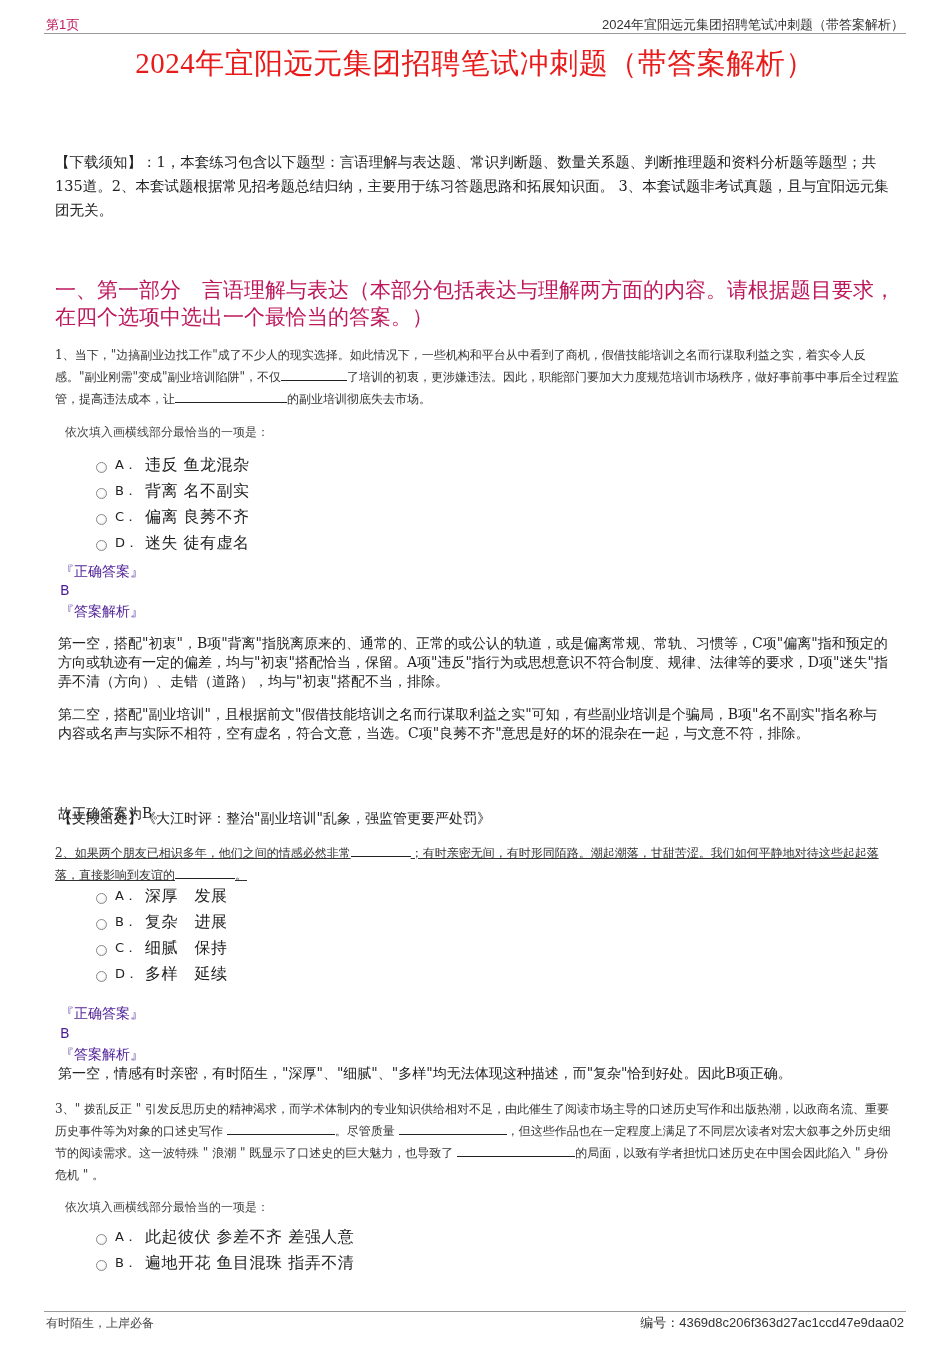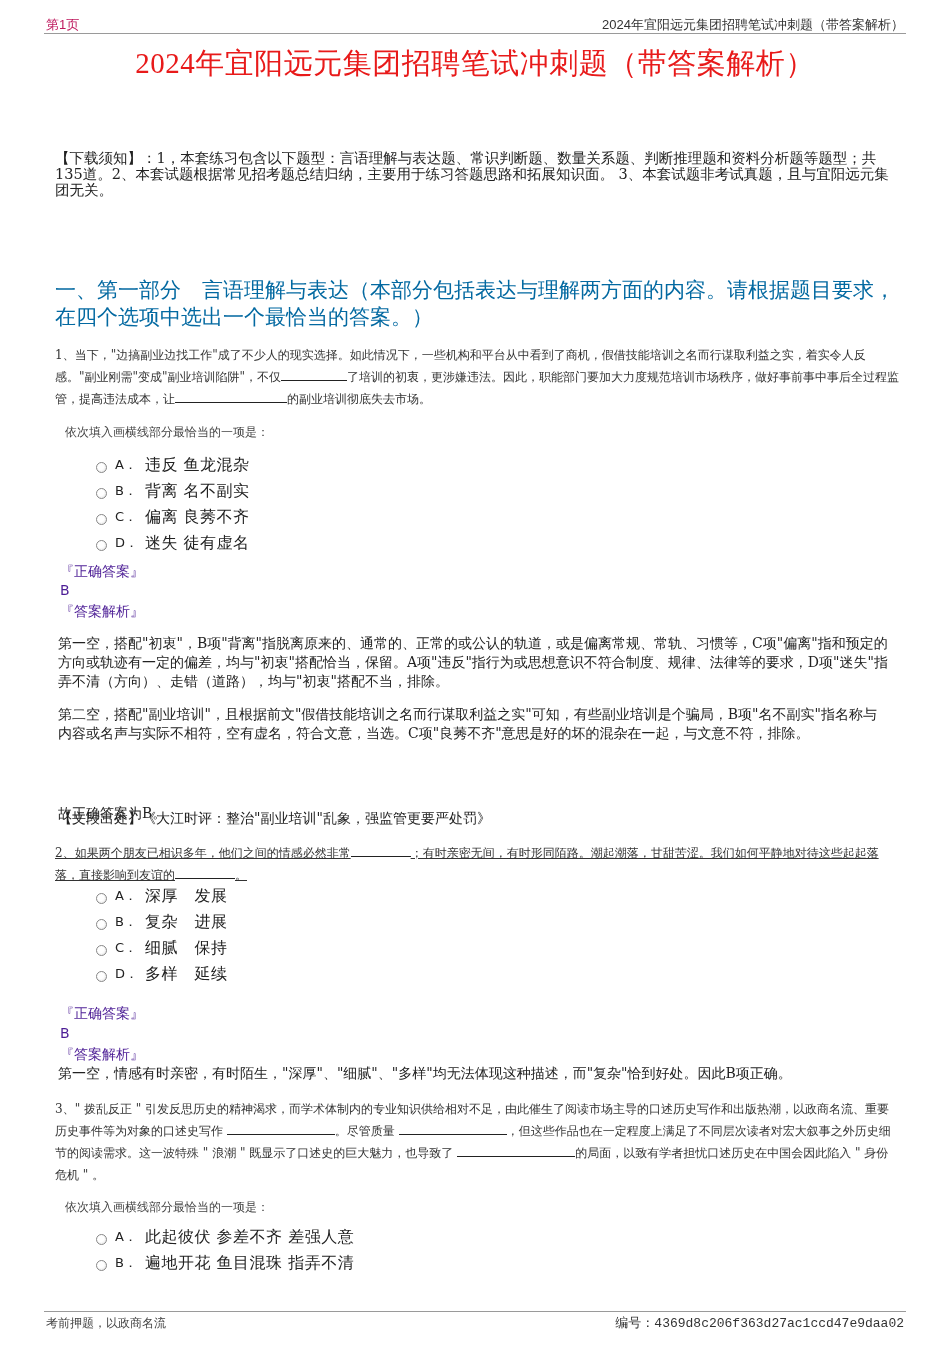--- a/index.html
+++ b/index.html
@@ -2,35 +2,35 @@
 <html><head>
 <meta charset="utf-8">
 <style>
   html, body { margin: 0; padding: 0; background: #ffffff; }
   body { width: 950px; height: 1345px; position: relative; overflow: hidden; color: #222; font-family: "DejaVu Serif", serif; }
   .abs { position: absolute; }
   .hdr-left { left: 46px; top: 16px; font-size: 13px; color: #be185d; font-family: "Liberation Sans", sans-serif; }
   .hdr-right { right: 46px; top: 16px; font-size: 13px; color: #333; font-family: "Liberation Sans", sans-serif; }
   .hdr-rule { left: 44px; right: 44px; top: 33px; height: 0; border-top: 1px solid #9a9a9a; }
   .title { left: 0; width: 950px; top: 44px; text-align: center; font-size: 29px; color: #e81a1a; font-family: "Liberation Serif", "DejaVu Serif", serif; letter-spacing: 0.5px; }
-  .notice { left: 55px; width: 848px; top: 150px; font-size: 14.5px; line-height: 16px; color: #222; }
-  .section { left: 55px; width: 848px; top: 277px; font-size: 21px; line-height: 27px; color: #0369a1; }
+  .notice { left: 55px; width: 848px; top: 150px; font-size: 14.5px; line-height: 24px; color: #222; }
+  .section { left: 55px; width: 848px; top: 277px; font-size: 21px; line-height: 27px; color: #be185d; }
   .qtext { left: 55px; width: 845px; font-size: 12px; line-height: 22px; color: #333; }
   .prompt { left: 65px; font-size: 12px; color: #444; }
   .opts { left: 96px; }
   .opt { display: flex; align-items: center; height: 26px; font-size: 14px; color: #222; cursor: pointer; }
   .radio { width: 9px; height: 9px; border-radius: 50%; border: 1px solid #888; background: radial-gradient(circle at 40% 40%, #fff 40%, #ddd 100%); margin-right: 8px; margin-top: 4px; flex-shrink: 0; }
   .opt-letter { font-family: "DejaVu Sans", sans-serif; font-size: 13px; width: 30px; }
   .opt-text { font-family: "DejaVu Sans", sans-serif; font-size: 16px; letter-spacing: 0.5px; }
   .ans-block { left: 60px; font-size: 14px; line-height: 19px; color: #4c1d95; text-align: right; }
   .para { left: 58px; width: 832px; font-size: 14px; line-height: 19px; color: #222; }
   .blank { display: inline-block; border-bottom: 1px solid #222; vertical-align: baseline; height: 12px; }
   .footer-rule { left: 44px; right: 44px; top: 1311px; height: 0; border-top: 1px solid #9a9a9a; }
   .footer-left { left: 46px; top: 1315px; font-size: 12px; color: #444; }
-  .footer-right { right: 46px; top: 1314px; font-size: 13px; color: #333; font-family: Liberation Mono, monospace; }
+  .footer-right { right: 46px; top: 1314px; font-size: 13px; color: #333; font-family: Liberation Sans, sans-serif; }
 </style>
 </head>
 <body>
 
 <div class="abs hdr-left">第1页</div>
 <div class="abs hdr-right">2024年宜阳远元集团招聘笔试冲刺题（带答案解析）</div>
 <div class="abs hdr-rule"></div>
 
 <div class="abs title">2024年宜阳远元集团招聘笔试冲刺题（带答案解析）</div>
 
@@ -113,14 +113,14 @@
       <span class="opt-text">此起彼伏 参差不齐 差强人意</span>
     </div>
   <div class="opt">
       <span class="radio"></span>
       <span class="opt-letter">B．</span>
       <span class="opt-text">遍地开花 鱼目混珠 指弄不清</span>
     </div>
 </div>
 
 <div class="abs footer-rule"></div>
-<div class="abs footer-left">考前押题，以政商名流</div>
+<div class="abs footer-left">有时陌生，上岸必备</div>
 <div class="abs footer-right"><span>编号：</span><span>4369d8c206f363d27ac1ccd47e9daa02</span></div>
 
 </body></html>

